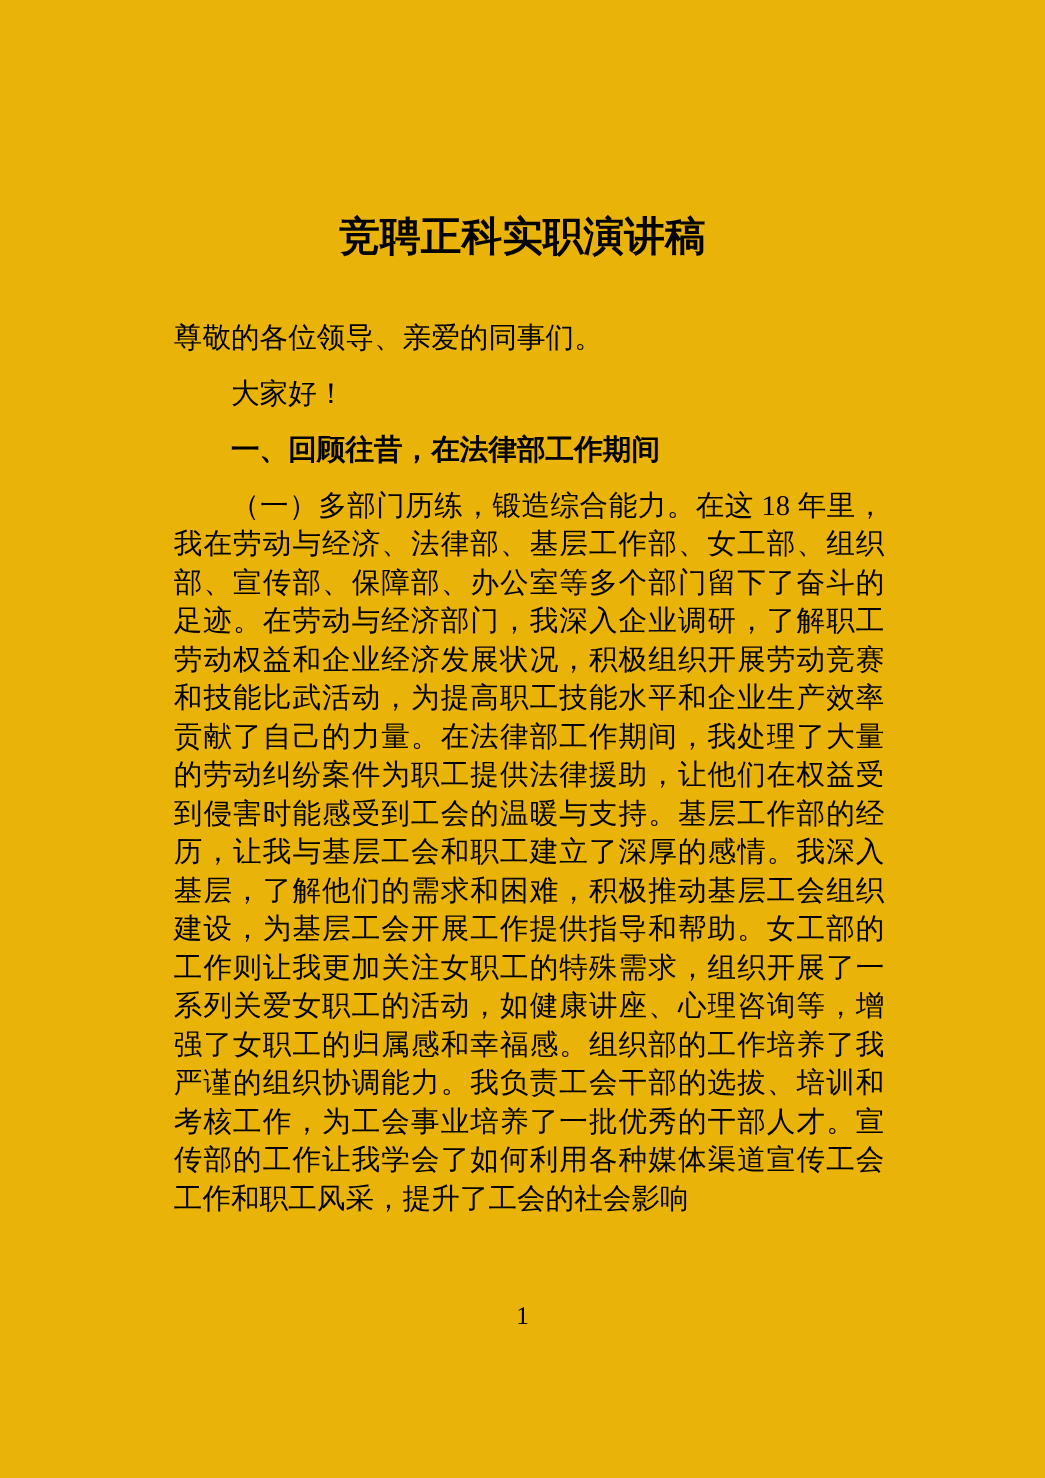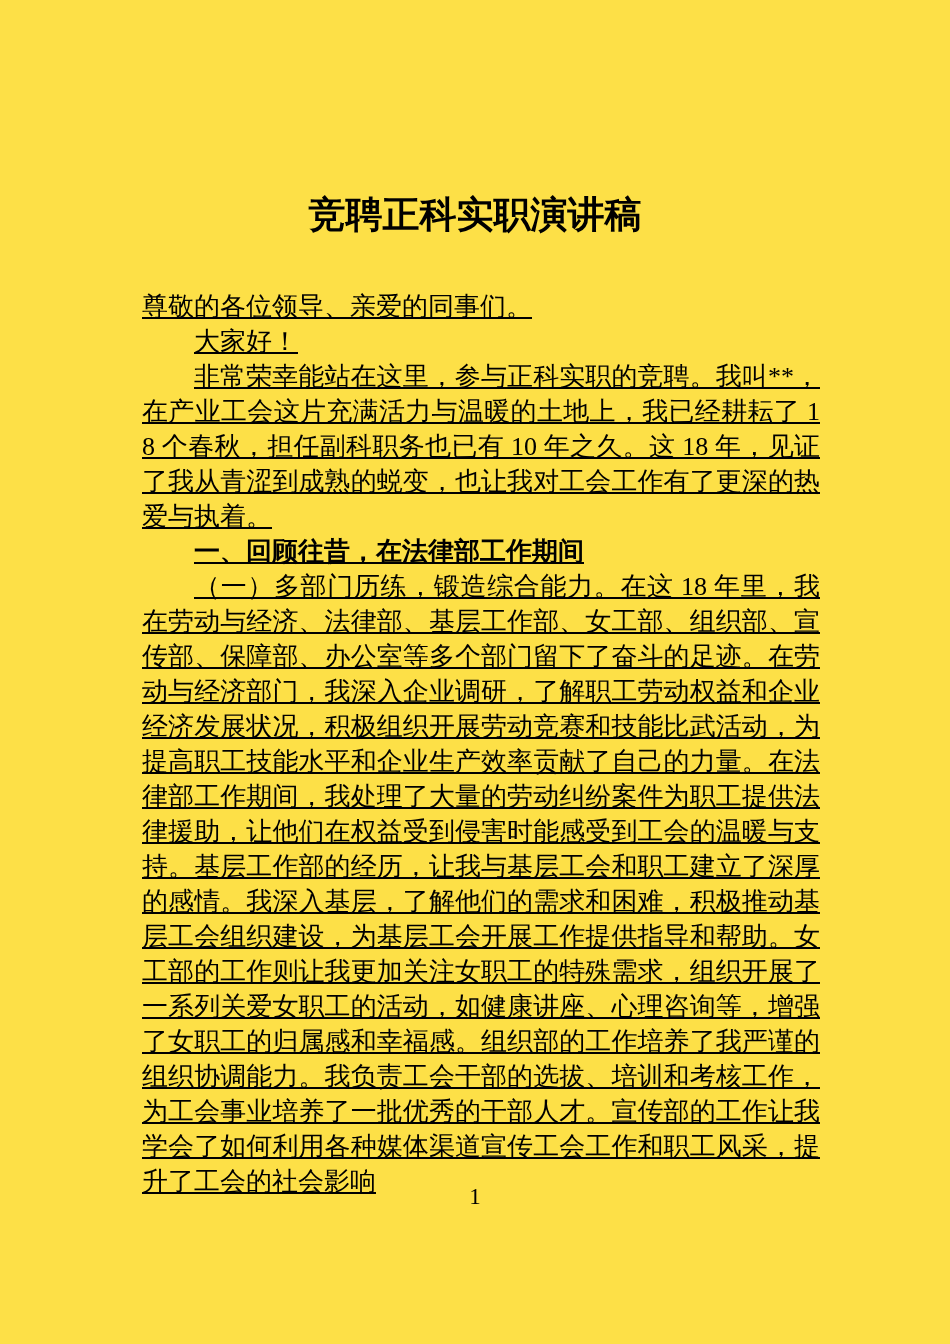--- a/index.html
+++ b/index.html
@@ -4,21 +4,21 @@
 <style>
   html, body {
     margin: 0;
     padding: 0;
     background: #ffffff;
   }
   .page {
     position: relative;
     width: 950px;
     height: 1344px;
-    background: #fde047;
+    background: #eab308;
     color: #000000;
     font-family: "Liberation Serif", sans-serif;
     overflow: hidden;
     box-sizing: border-box;
   }
   .doc-title {
     padding-top: 166px;
     text-align: center;
     font-size: 37px;
     line-height: 48px;
@@ -26,24 +26,23 @@
     letter-spacing: 0px;
     font-family: "Liberation Sans", sans-serif;
   }
   .content {
     margin: 50px 130px 0 142px;
     text-align: justify;
     font-size: 26px;
     line-height: 35px;
   }
   .content p {
-    margin: 0;
+    margin: 16px;
     padding: 0;
     word-break: break-all;
-    text-decoration: underline;
   }
   .content p.indent {
     text-indent: 2em;
   }
   .content p.heading {
     font-weight: bold;
   }
   .page-number {
     position: absolute;
     top: 1184px;
@@ -57,20 +56,19 @@
 </head>
 <body>
 
 <div class="page">
 
   <h1 class="doc-title">竞聘正科实职演讲稿</h1>
 
   <div class="content">
     <p>尊敬的各位领导、亲爱的同事们。</p>
     <p class="indent">大家好！</p>
-    <p class="indent">非常荣幸能站在这里，参与正科实职的竞聘。我叫**，在产业工会这片充满活力与温暖的土地上，我已经耕耘了 18 个春秋，担任副科职务也已有 10 年之久。这 18 年，见证了我从青涩到成熟的蜕变，也让我对工会工作有了更深的热爱与执着。</p>
     <p class="indent heading">一、回顾往昔，在法律部工作期间</p>
     <p class="indent">（一）多部门历练，锻造综合能力。在这 18 年里，我在劳动与经济、法律部、基层工作部、女工部、组织部、宣传部、保障部、办公室等多个部门留下了奋斗的足迹。在劳动与经济部门，我深入企业调研，了解职工劳动权益和企业经济发展状况，积极组织开展劳动竞赛和技能比武活动，为提高职工技能水平和企业生产效率贡献了自己的力量。在法律部工作期间，我处理了大量的劳动纠纷案件为职工提供法律援助，让他们在权益受到侵害时能感受到工会的温暖与支持。基层工作部的经历，让我与基层工会和职工建立了深厚的感情。我深入基层，了解他们的需求和困难，积极推动基层工会组织建设，为基层工会开展工作提供指导和帮助。女工部的工作则让我更加关注女职工的特殊需求，组织开展了一系列关爱女职工的活动，如健康讲座、心理咨询等，增强了女职工的归属感和幸福感。组织部的工作培养了我严谨的组织协调能力。我负责工会干部的选拔、培训和考核工作，为工会事业培养了一批优秀的干部人才。宣传部的工作让我学会了如何利用各种媒体渠道宣传工会工作和职工风采，提升了工会的社会影响</p>
   </div>
 
   <div class="page-number">1</div>
 
 </div>
 
 </body></html>

